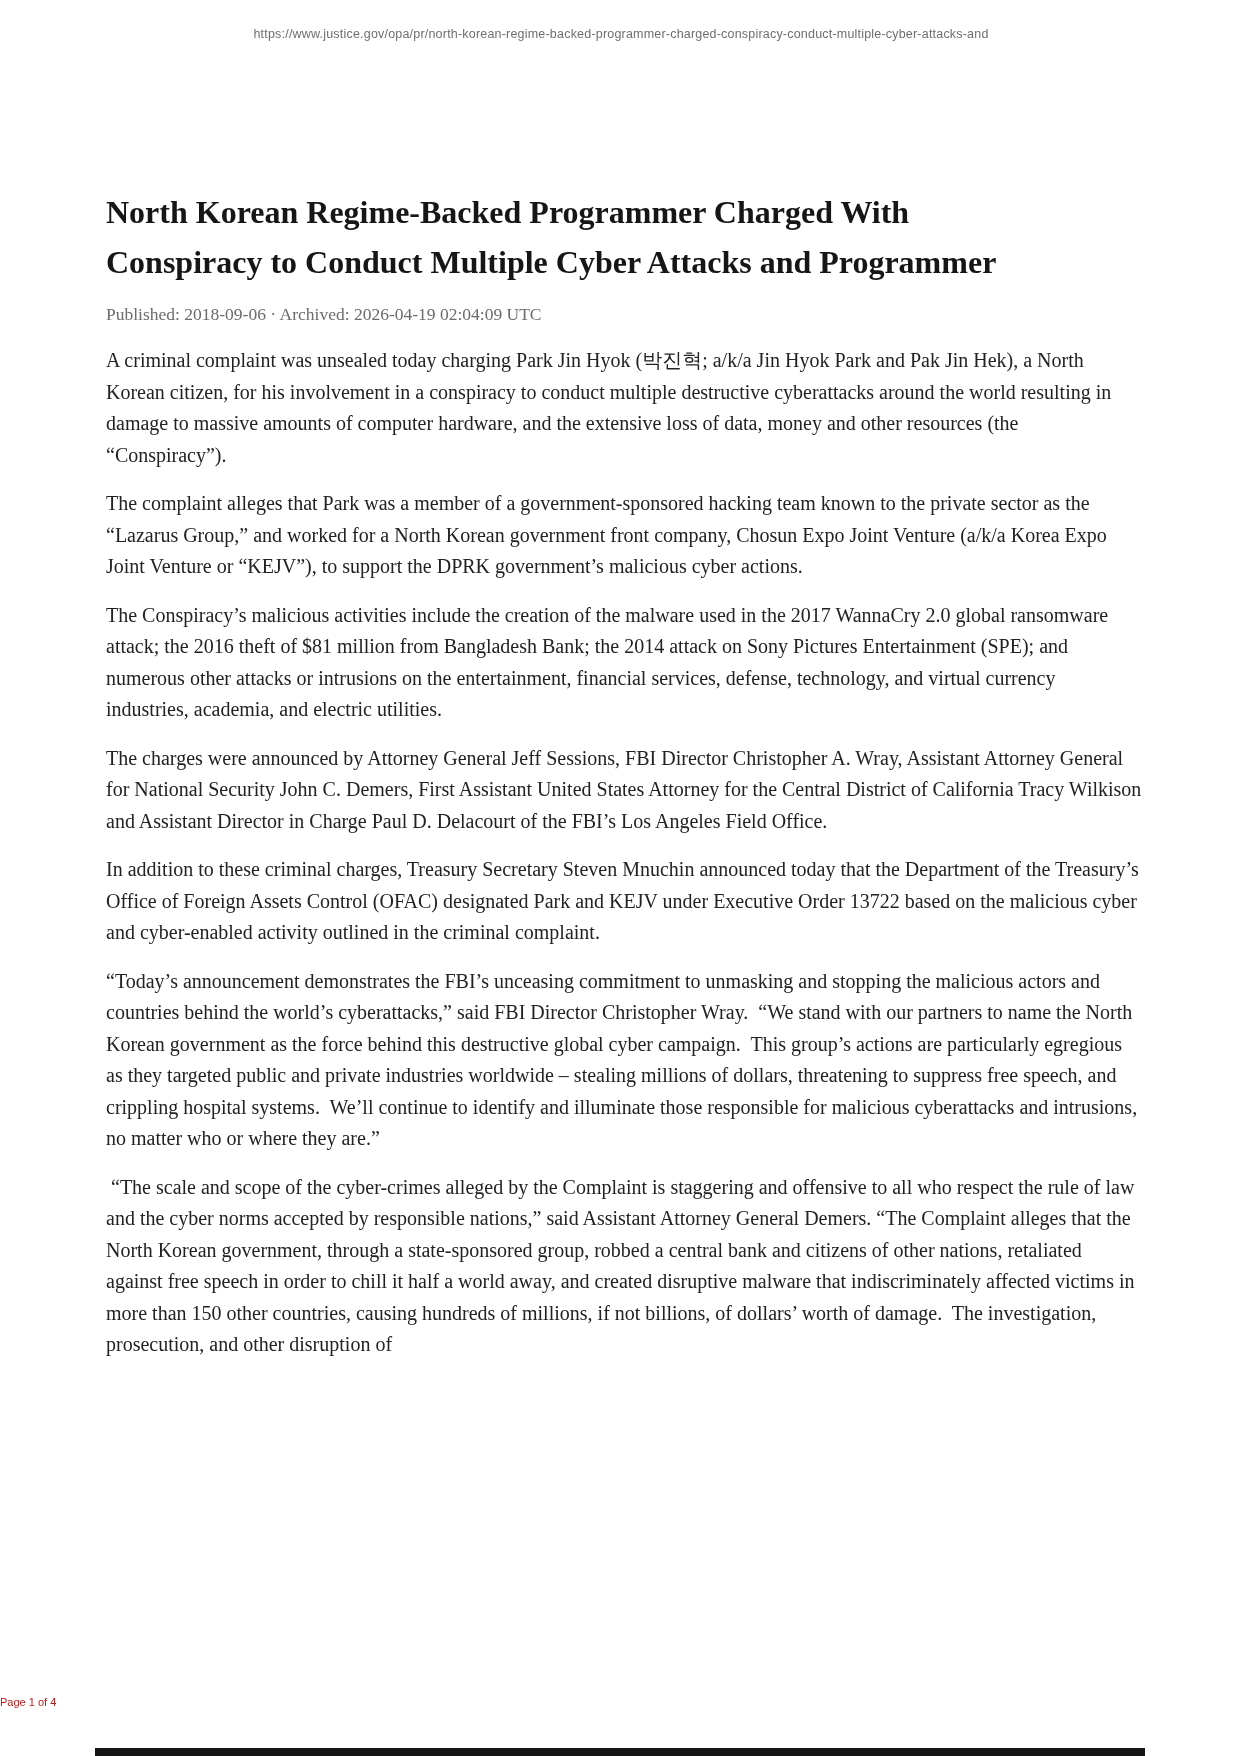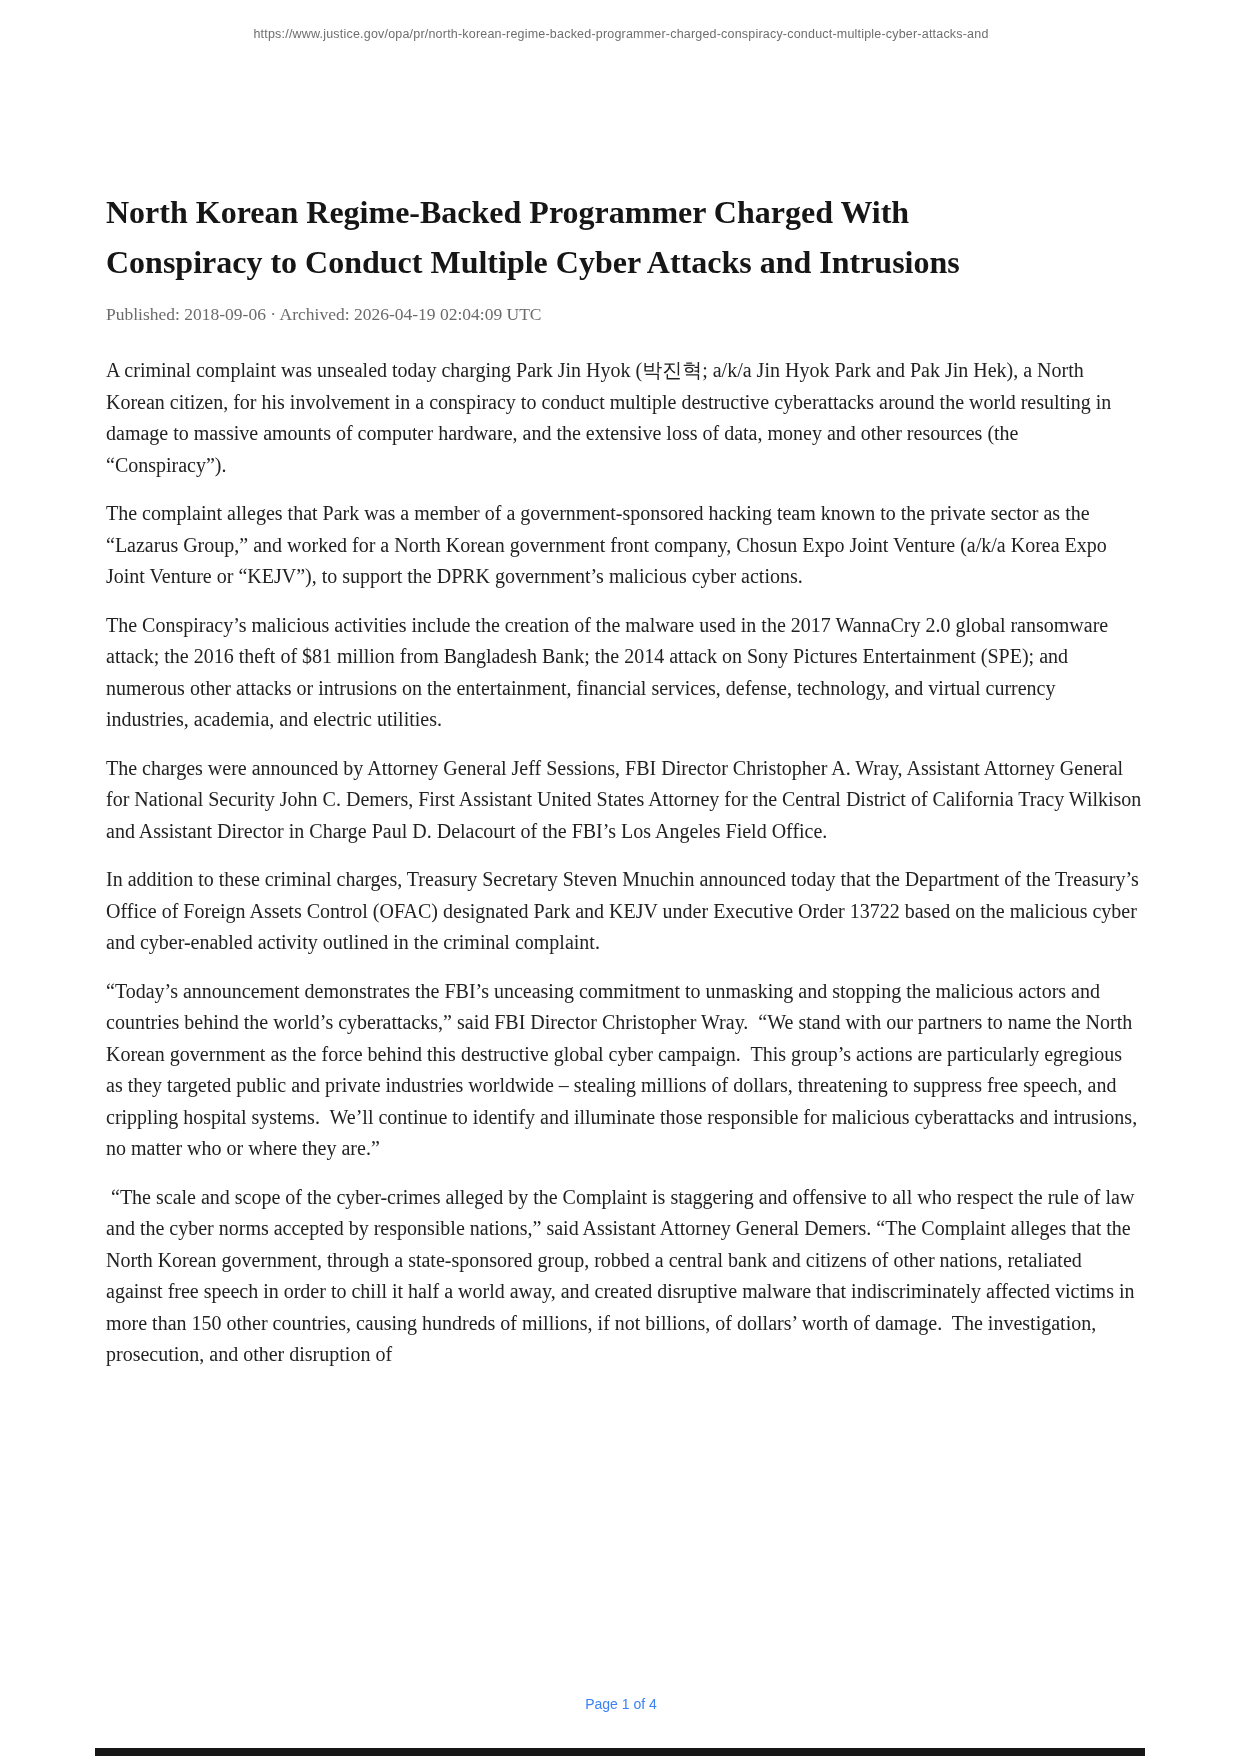--- a/index.html
+++ b/index.html
@@ -32,60 +32,59 @@
     font-weight: bold;
     margin: 146px 0 10px 0;
     max-width: 990px;
   }
   .meta {
     margin-top: 17px;
     font-size: 17.5px;
     color: #6b6b6b;
   }
   .body-text {
-    margin-top: 30px;
+    margin-top: 20px;
   }
   p.para {
     font-size: 20px;
     line-height: 31.5px;
     color: #222222;
     margin: 0 0 17px 0;
     max-width: 1040px;
     white-space: pre-wrap;
   }
   .page-footer {
     position: absolute;
     top: 1696px;
     left: 0;
     width: 100%;
-    text-align: center;
     font-family: "Liberation Sans", sans-serif;
-    font-size: 14px;
-    color: #3b82f6;
+    font-size: 11px;
+    color: #b91c1c;
   }
   .page-break-bar {
     position: absolute;
     left: 95px;
     bottom: 0;
     width: 1050px;
     height: 8px;
     background: #161616;
   }
 </style>
 </head>
 <body>
 
 <div class="url-header">
   <span>https://www.justice.gov/opa/pr/north-korean-regime-backed-programmer-charged-conspiracy-conduct-multiple-cyber-attacks-and</span>
 </div>
 
 <div class="article">
   <h1 class="title">
     <div>North Korean Regime-Backed Programmer Charged With</div>
-    <div>Conspiracy to Conduct Multiple Cyber Attacks and Intrusions</div>
+    <div>Conspiracy to Conduct Multiple Cyber Attacks and Programmer</div>
   </h1>
 
   <div class="meta">Published: 2018-09-06 · Archived: 2026-04-19 02:04:09 UTC</div>
 
   <div class="body-text">
     <p class="para">A criminal complaint was unsealed today charging Park Jin Hyok (박진혁; a/k/a Jin Hyok Park and Pak Jin Hek), a North Korean citizen, for his involvement in a conspiracy to conduct multiple destructive cyberattacks around the world resulting in damage to massive amounts of computer hardware, and the extensive loss of data, money and other resources (the “Conspiracy”).</p>
     <p class="para">The complaint alleges that Park was a member of a government-sponsored hacking team known to the private sector as the “Lazarus Group,” and worked for a North Korean government front company, Chosun Expo Joint Venture (a/k/a Korea Expo Joint Venture or “KEJV”), to support the DPRK government’s malicious cyber actions.</p>
     <p class="para">The Conspiracy’s malicious activities include the creation of the malware used in the 2017 WannaCry 2.0 global ransomware attack; the 2016 theft of $81 million from Bangladesh Bank; the 2014 attack on Sony Pictures Entertainment (SPE); and numerous other attacks or intrusions on the entertainment, financial services, defense, technology, and virtual currency industries, academia, and electric utilities.</p>
     <p class="para">The charges were announced by Attorney General Jeff Sessions, FBI Director Christopher A. Wray, Assistant Attorney General for National Security John C. Demers, First Assistant United States Attorney for the Central District of California Tracy Wilkison and Assistant Director in Charge Paul D. Delacourt of the FBI’s Los Angeles Field Office.</p>
     <p class="para">In addition to these criminal charges, Treasury Secretary Steven Mnuchin announced today that the Department of the Treasury’s Office of Foreign Assets Control (OFAC) designated Park and KEJV under Executive Order 13722 based on the malicious cyber and cyber-enabled activity outlined in the criminal complaint.</p>

